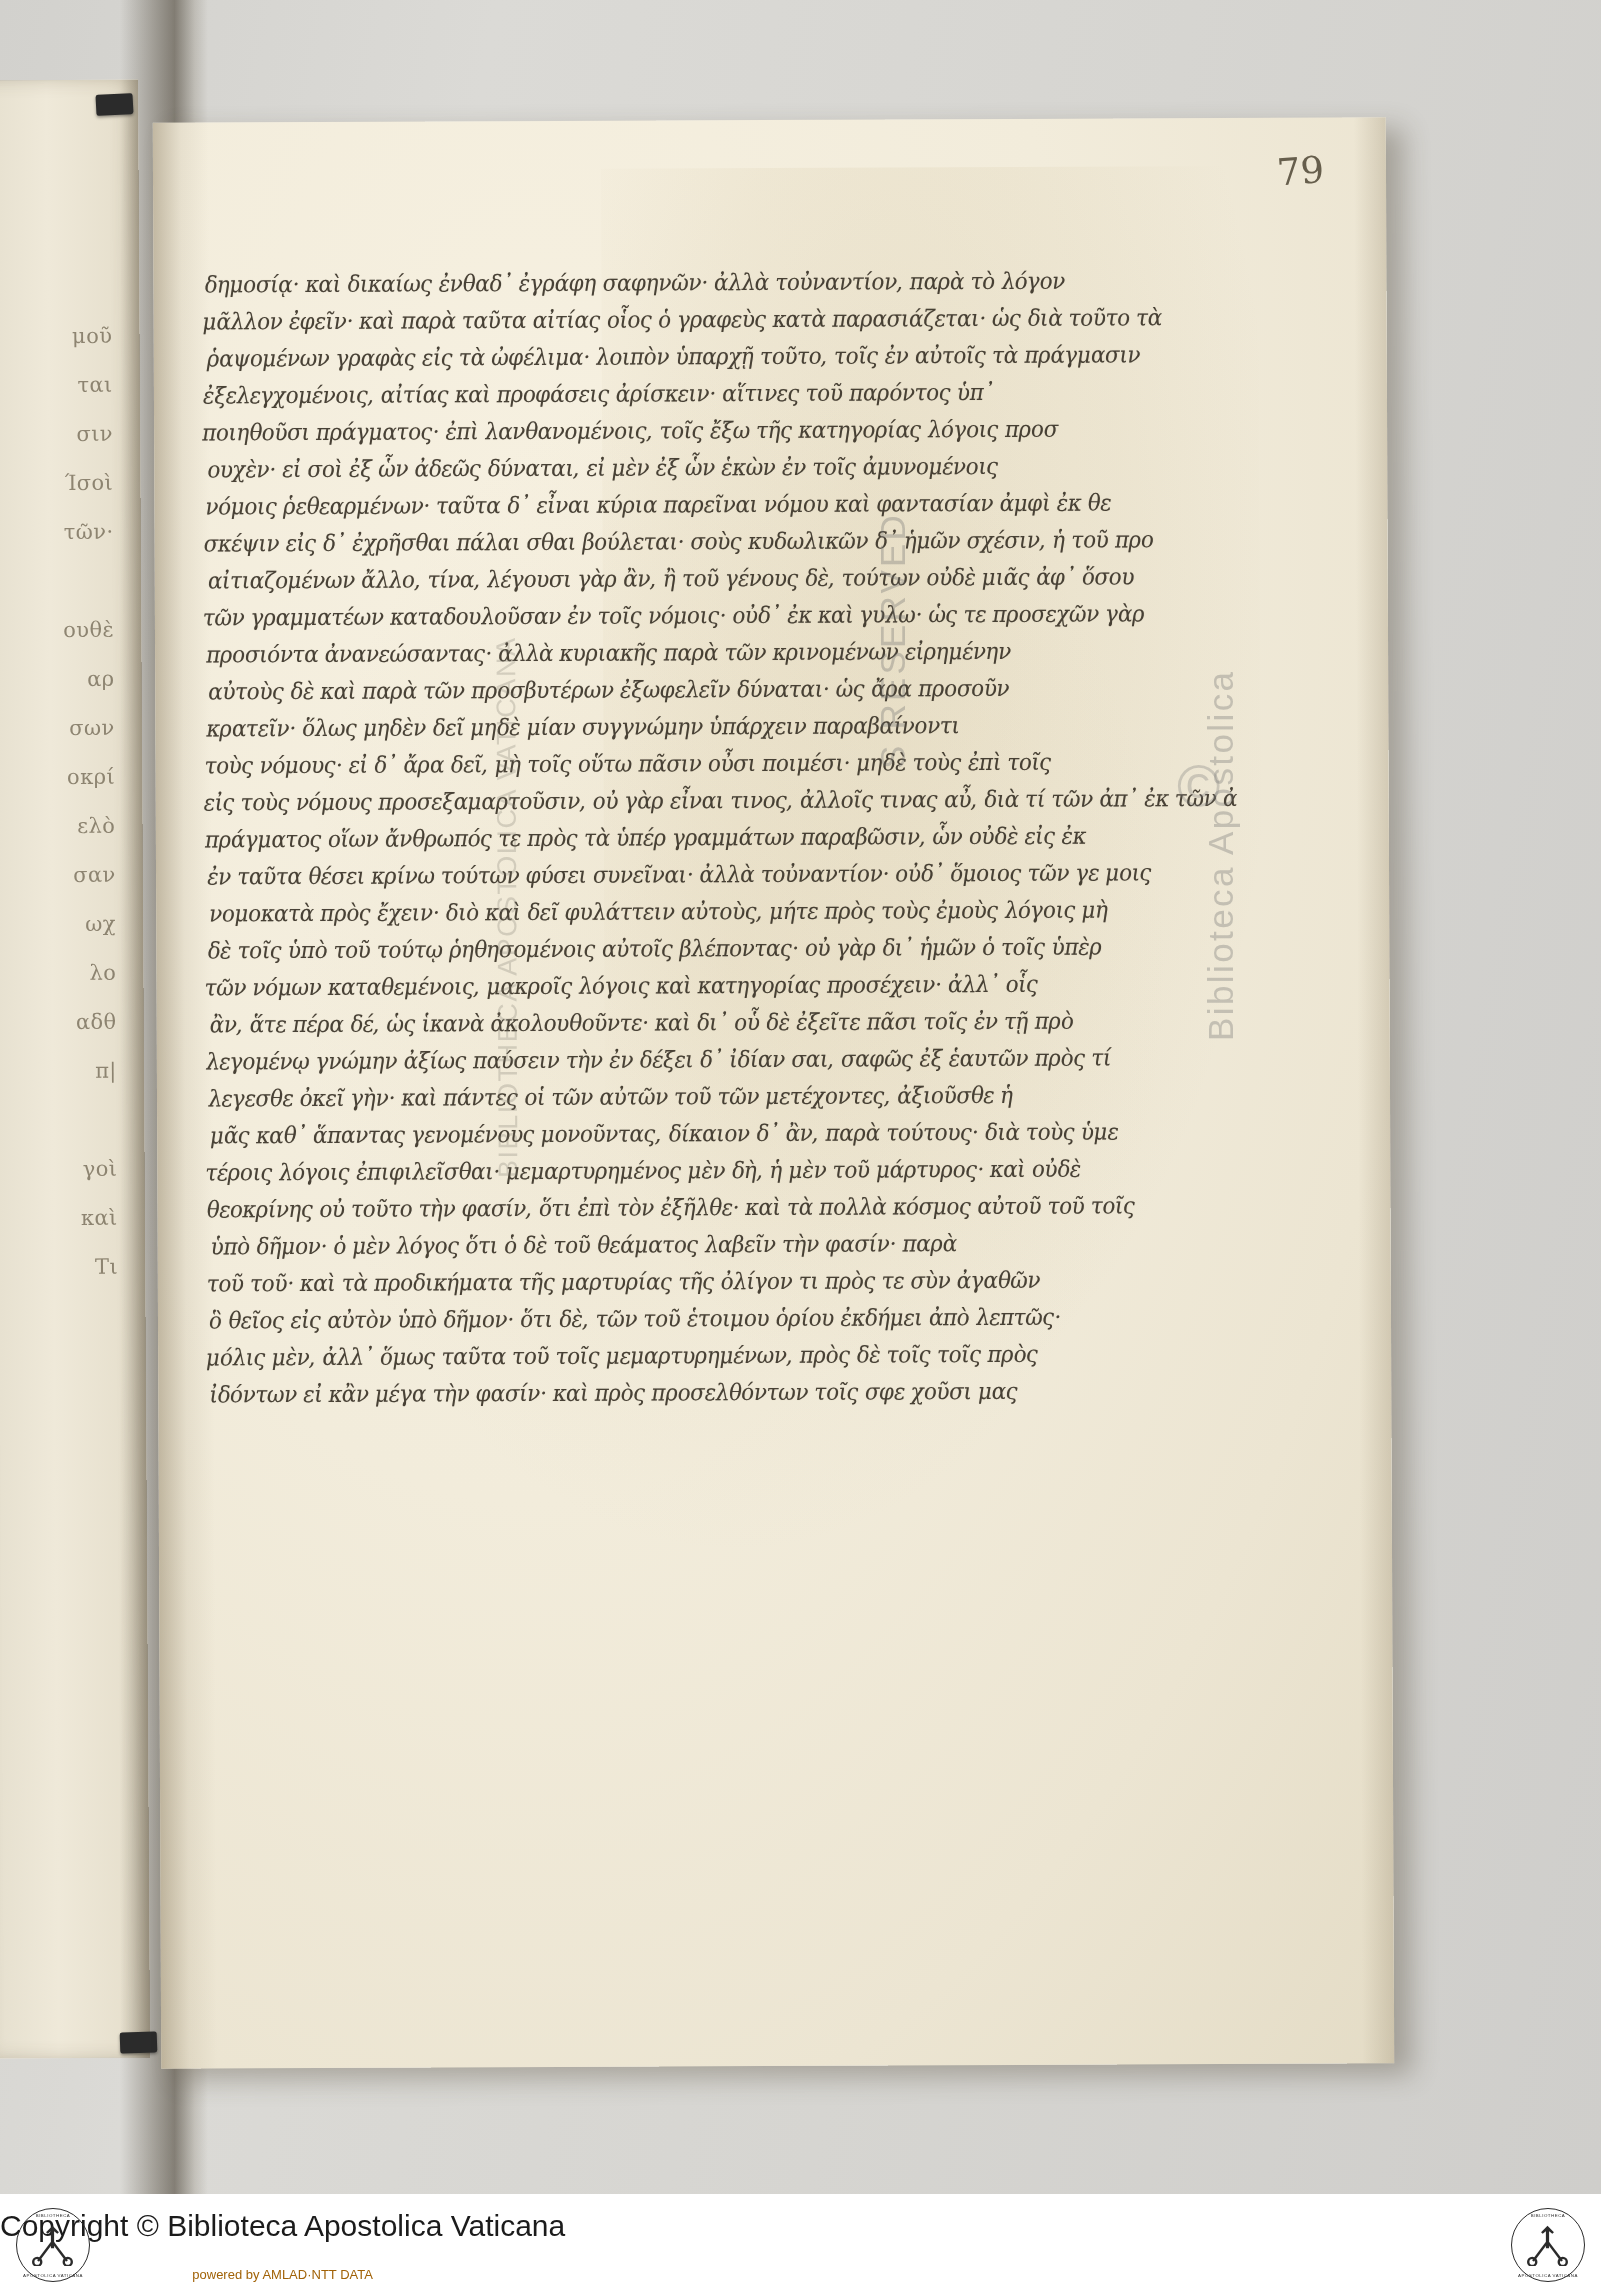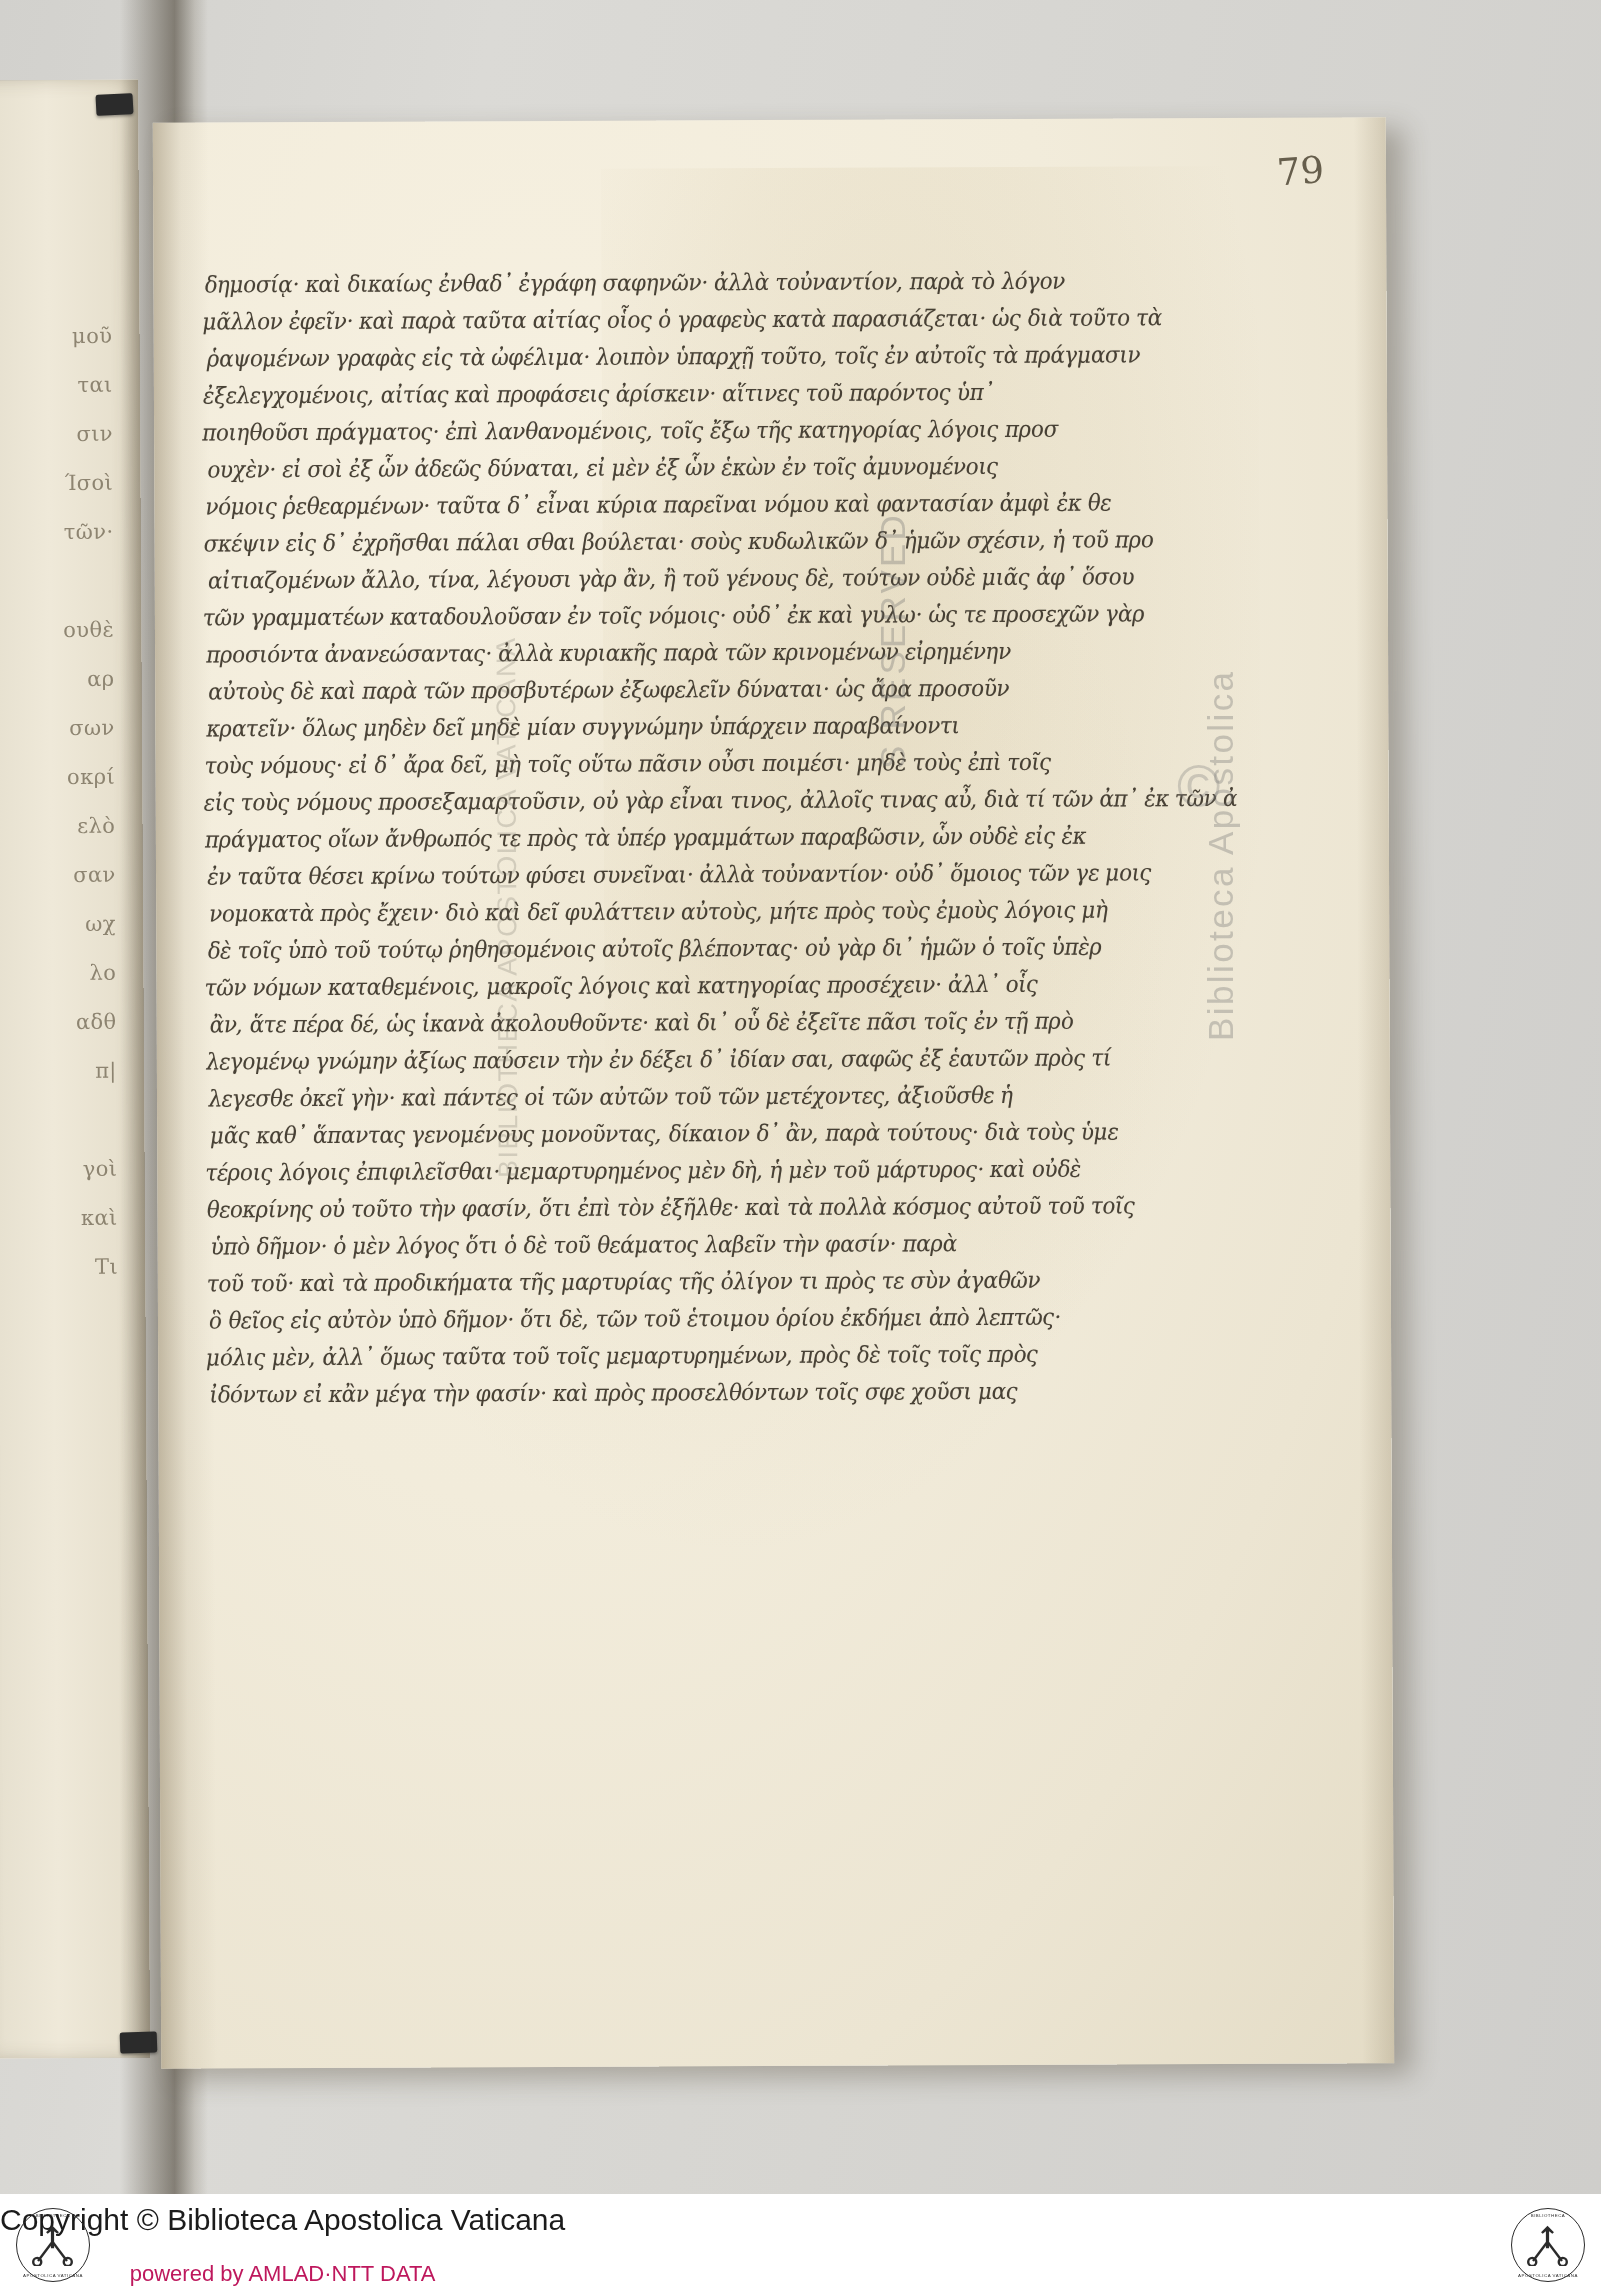--- a/index.html
+++ b/index.html
@@ -215,22 +215,22 @@
   .footer-center {
     text-align: center;
   }
   .footer-title {
     font-family: "Liberation Sans", sans-serif;
     font-size: 30px;
     color: #1b1b1b;
   }
   .footer-sub {
     font-family: "Liberation Sans", sans-serif;
-    font-size: 22px;
-    color: #be185d;
+    font-size: 13px;
+    color: #a16207;
     margin-top: 24px;
   }
   .footer-logo {
     position: absolute;
     top: 14.4px;
     width: 74px;
     height: 74px;
   }
   .footer-logo.left  { left: 16px; }
   .footer-logo.right { right: 16px; }

